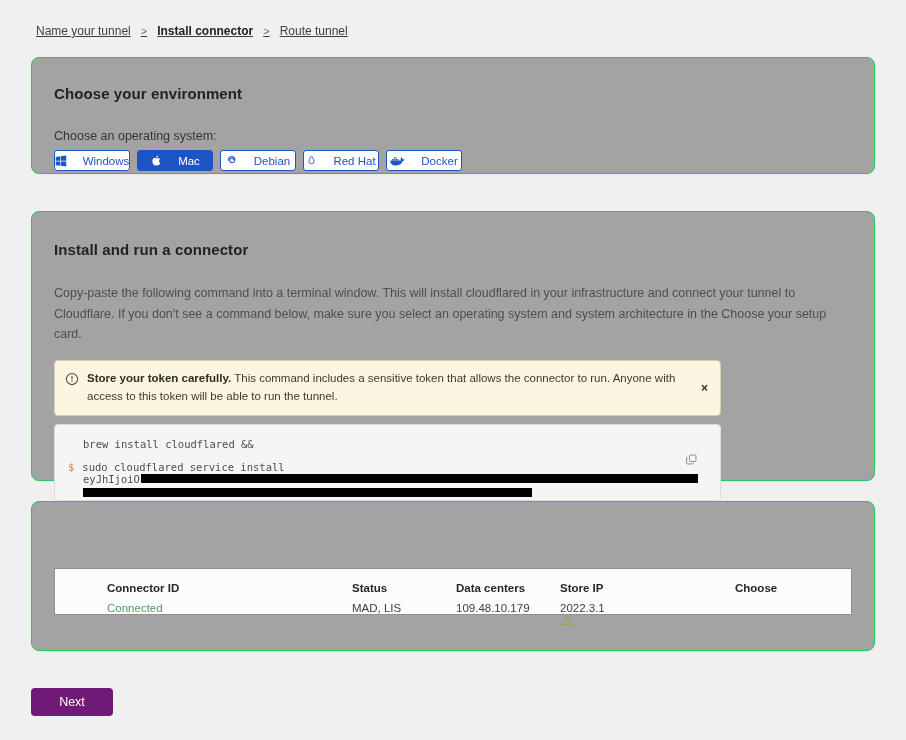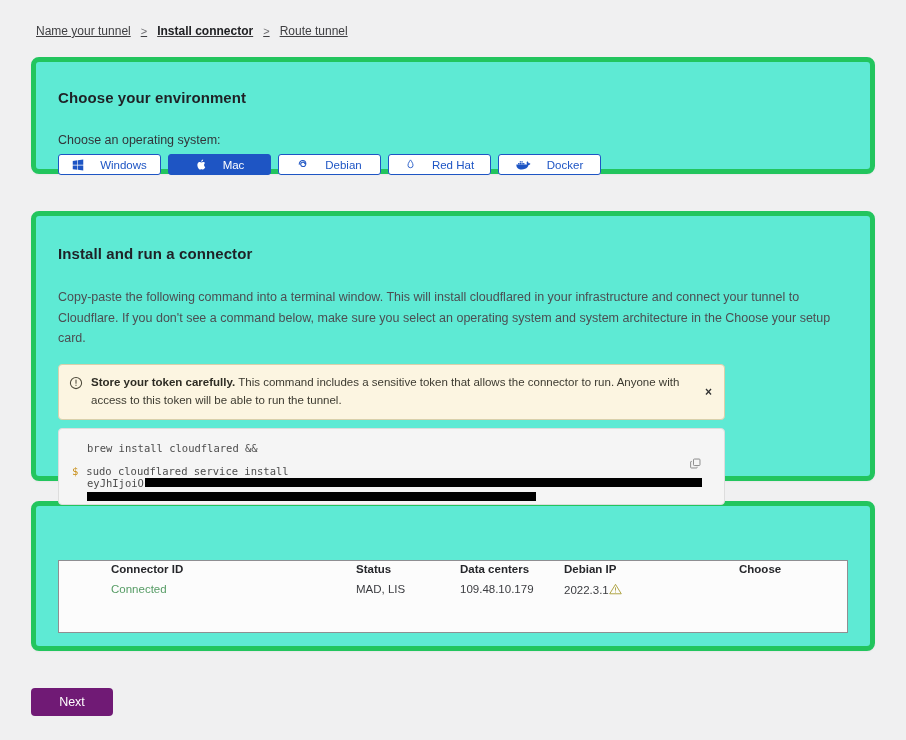--- a/index.html
+++ b/index.html
@@ -21,40 +21,40 @@
     align-items:center;
     gap:10px;
     text-decoration:underline;
   }
   .crumb { cursor:default; }
   .crumb.active { font-weight:bold; color:#202124; }
   .crumb-sep { color:#6d6d70; font-size:11px; }
 
   
   .card {
-    background:#5eead4;
-    border:5px solid #22c55e;
+    background:#a3a3a3;
+    border:1px solid #22c55e;
     border-radius:8px;
     box-shadow:0 1px 2px rgba(0,0,0,0.04);
   }
   .card h2 {
     font-size:15px;
     font-weight:bold;
     color:#1f2126;
     letter-spacing:.1px;
   }
   .card-env { margin-top:19px; padding:27px 22px 9px; height:117px; }
   .card-install { margin-top:37px; padding:29px 22px 27px; height:270px; }
   .card-connectors { margin-top:20px; padding:30px 22px 28px; height:150px; }
 
   
   .os-label { margin-top:27px; font-size:12.5px; color:#33353a; }
   .os-row { margin-top:7px; display:flex; gap:7px; }
   .os-btn {
-    width:103px; height:21px;
+    width:76px; height:21px;
     display:flex; align-items:center; justify-content:center; gap:16px;
     background:#ffffff;
     border:1px solid #1e55c4;
     border-radius:3px;
     color:#1e55c4;
     font-size:11.5px;
     font-family:"Liberation Sans", sans-serif;
     cursor:pointer;
   }
   .os-btn svg { display:block; }
@@ -108,36 +108,36 @@
   .redacted { background:#000; height:9px; display:inline-block; }
   .redacted-a { width:557px; margin-left:1px; }
   .redacted-b { width:449px; margin-left:15px; margin-top:3px; }
   .copy-btn {
     position:absolute; right:22px; top:28px;
     background:none; border:none; color:#8a8a8a; cursor:pointer; padding:0;
   }
 
   
   .conn-table {
-    margin-top:24px;
+    margin-top:36px;
     width:100%;
     border:1px solid #8f8f92;
     background:#fcfcfc;
-    height:73px;
-    padding:2px 0 0 52px;
+    height:47px;
+    padding:13px 0 0 52px;
     display:grid;
     grid-template-columns:245px 104px 104px 175px auto;
     grid-auto-rows:min-content;
     row-gap:8px;
     font-size:11.5px;
   }
   .th { font-weight:bold; color:#26272b; }
   .td { color:#3c3d41; }
   .td.status { color:#569c65; }
-  .td.version { display:flex; align-items:center; gap:0; }
+  .td.version { display:flex; align-items:flex-start; gap:0;flex-direction:column; }
   .version-warn-icon { color:#a79b33; }
 
   
   .next-btn {
     margin:37px 0 0 31px;
     width:82px; height:28px;
     background:#701a75;
     color:#ffffff;
     border:none;
     border-radius:4px;
@@ -253,21 +253,21 @@
           </svg>
       </button>
     </div>
   </div>
 
   <div class="card card-connectors">
     <div class="conn-table">
       <div class="th">Connector ID</div>
       <div class="th">Status</div>
       <div class="th">Data centers</div>
-      <div class="th">Debian IP</div>
+      <div class="th">Store IP</div>
       <div class="th">Choose</div>
 
       <div class="td status">Connected</div>
       <div class="td">MAD, LIS</div>
       <div class="td">109.48.10.179</div>
       <div class="td version">
         <span>2022.3.1</span>
         <span class="version-warn-icon">
           <svg width="13" height="12" viewBox="0 0 16 14">
               <path d="M8 1.3 15.1 12.9H.9z" fill="none" stroke="currentColor" stroke-width="1.1" stroke-linejoin="round"></path>

